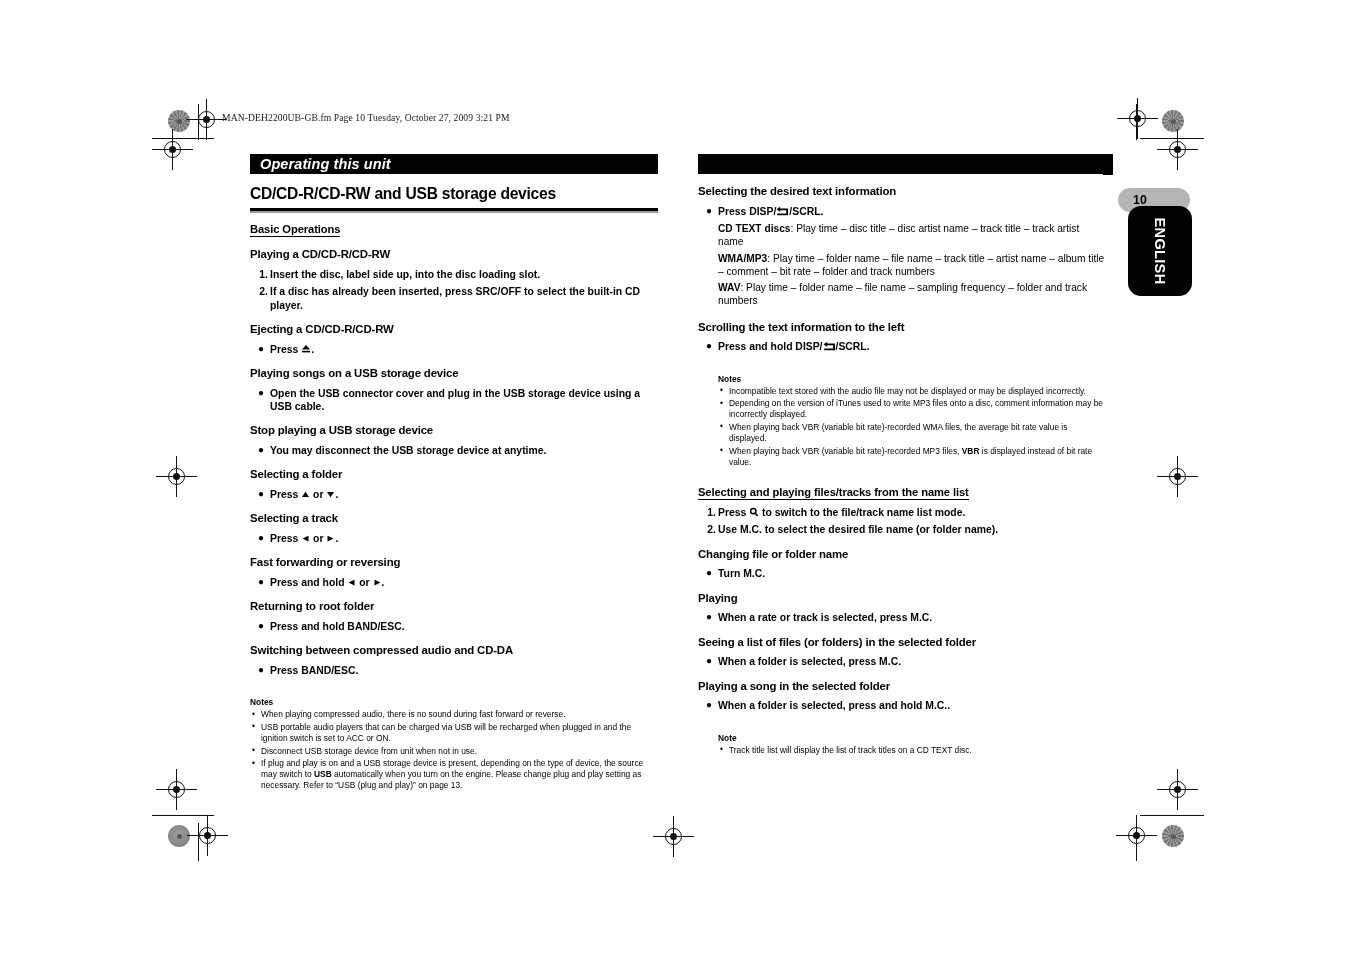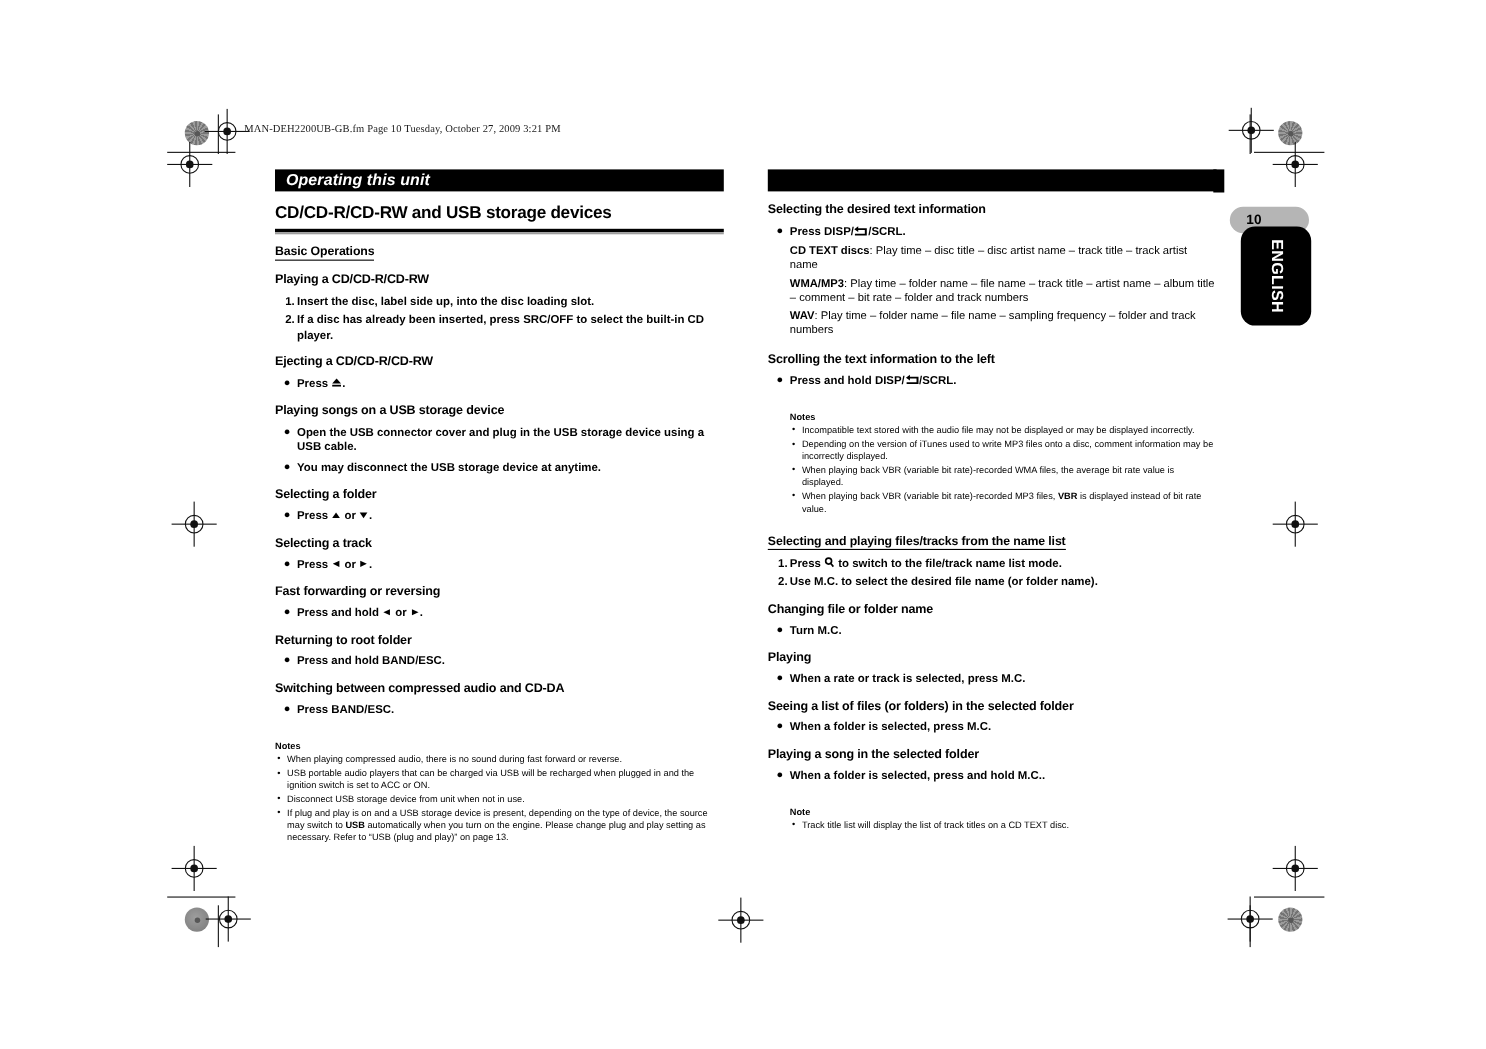--- a/index.html
+++ b/index.html
@@ -389,20 +389,21 @@
     </ul>
 
     <h3 class="proc">Playing songs on a USB storage device</h3>
     <ul class="bullets">
       <li>
         <span class="dot">●</span>
         <span>Open the USB connector cover and plug in the USB storage device using a USB cable.</span>
       </li>
     </ul>
 
+    <h3 class="proc">Stop playing a USB storage device</h3>
     <ul class="bullets">
       <li>
         <span class="dot">●</span>
         <span>You may disconnect the USB storage device at anytime.</span>
       </li>
     </ul>
 
     <h3 class="proc">Selecting a folder</h3>
     <ul class="bullets">
       <li>

